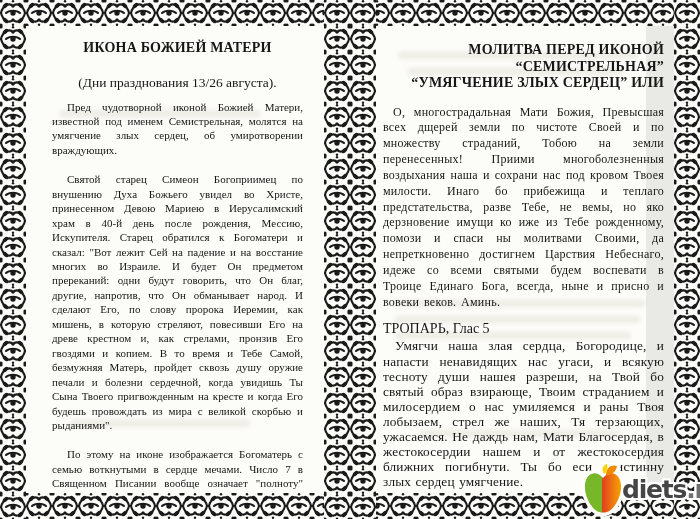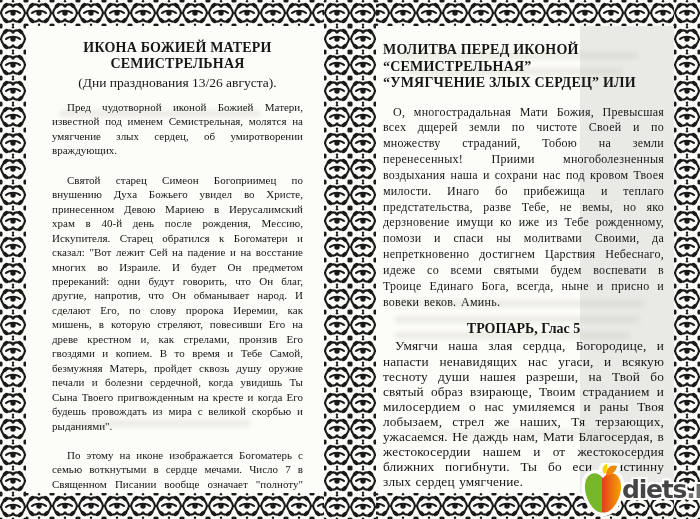--- a/index.html
+++ b/index.html
@@ -1,39 +1,39 @@
 <!DOCTYPE html>
 <html lang="ru"><head>
 <meta charset="utf-8">
 <style>
   html,body{margin:0;padding:0;}
   body{width:700px;height:519px;overflow:hidden;background:#e9e9e6;}
-  .canvas{position:relative;width:580px;height:519px;background:#fcfcf9;
+  .canvas{position:relative;width:646px;height:519px;background:#fcfcf9;
           font-family:"Liberation Serif","DejaVu Serif",serif;color:#161616;}
   .border-svg{position:absolute;left:0;top:0;z-index:1;}
 
   .page{position:absolute;top:27px;bottom:27px;z-index:3;overflow:hidden;}
   .page-left{left:37px;width:281px;}
   .page-right{left:383px;width:281px;}
 
   .doc-title{margin:13px 0 0 0;text-align:center;font-weight:bold;
              font-size:14px;line-height:15.5px;letter-spacing:.2px;}
   .doc-title span{display:block;}
-  .subtitle{margin:4px 0 0 0;text-align:center;font-size:13.5px;line-height:16px;}
+  .subtitle{margin:19px 0 0 0;text-align:center;font-size:13.5px;line-height:16px;}
 
   .body-text{margin:15px;text-align:justify;font-size:11px;line-height:14.45px;
              text-indent:15px;word-spacing:1px;}
   .p-first{margin-top:9px;}
 
-  .rtitle{margin:15px 0 0 0;text-align:left;font-weight:bold;
+  .rtitle{margin:15px 0 0 0;text-align:right;font-weight:bold;
           font-size:14px;line-height:16.5px;letter-spacing:.2px;}
   .rtitle span{display:block;}
   .prayer{margin:13px 0 0 0;text-align:justify;font-size:12px;line-height:15.85px;
           letter-spacing:.25px;text-indent:10px;word-spacing:1.5px;}
-  .tropar-head{margin:10px 0 0 0;text-align:center;font-weight:bold;
+  .tropar-head{margin:10px 0 0 0;text-align:left;font-weight:normal;
                font-size:14px;line-height:17px;}
   .tropar{margin:1px 0 0 0;text-align:justify;font-size:13.3px;line-height:15.1px;
           letter-spacing:.15px;text-indent:12px;word-spacing:1px;}
 
   
   .ghost{position:absolute;z-index:2;background:#c7c3b2;opacity:.28;
          filter:blur(2px);border-radius:2px;height:7px;}
 
   .watermark{position:absolute;left:581px;top:463px;z-index:6;display:flex;
              align-items:flex-start;pointer-events:none;}
@@ -99,21 +99,20 @@
   <div class="ghost" style="left:395px;top:300px;width:250px"></div>
   <div class="ghost" style="left:395px;top:316px;width:245px"></div>
   <div class="ghost" style="left:395px;top:332px;width:235px"></div>
   <div class="ghost" style="left:420px;top:430px;width:200px"></div>
   <div class="ghost" style="left:60px;top:110px;width:200px"></div>
   <div class="ghost" style="left:70px;top:420px;width:180px"></div>
 
   <div class="page page-left">
     <h1 class="doc-title">
       <span>ИКОНА БОЖИЕЙ МАТЕРИ</span>
-      <span>СЕМИСТРЕЛЬНАЯ</span>
     </h1>
     <div class="subtitle">(Дни празднования 13/26 августа).</div>
     <p class="body-text p-first">Пред чудотворной иконой Божией Матери, известной под именем Семистрельная, молятся на умягчение злых сердец, об умиротворении враждующих.</p>
     <p class="body-text">Святой старец Симеон Богоприимец по внушению Духа Божьего увидел во Христе, принесенном Девою Мариею в Иерусалимский храм в 40-й день после рождения, Мессию, Искупителя. Старец обратился к Богоматери и сказал: "Вот лежит Сей на падение и на восстание многих во Израиле. И будет Он предметом пререканий: одни будут говорить, что Он благ, другие, напротив, что Он обманывает народ. И сделают Его, по слову пророка Иеремии, как мишень, в которую стреляют, повесивши Его на древе крестном и, как стрелами, пронзив Его гвоздями и копием. В то время и Тебе Самой, безмужняя Матерь, пройдет сквозь душу оружие печали и болезни сердечной, когда увидишь Ты Сына Твоего пригвожденным на кресте и когда Его будешь провождать из мира с великой скорбью и рыданиями".</p>
     <p class="body-text">По этому на иконе изображается Богоматерь с семью воткнутыми в сердце мечами. Число 7 в Священном Писании вообще означает "полноту" чего-либо, а в данном случае полноту того горя, "печали и болезни сердечной", которые были перенесены Пресвятой Девой Марией в Ее жизни на земле.</p>
   </div>
 
   <div class="page page-right">
     <h1 class="rtitle">
       <span>МОЛИТВА ПЕРЕД ИКОНОЙ</span>

